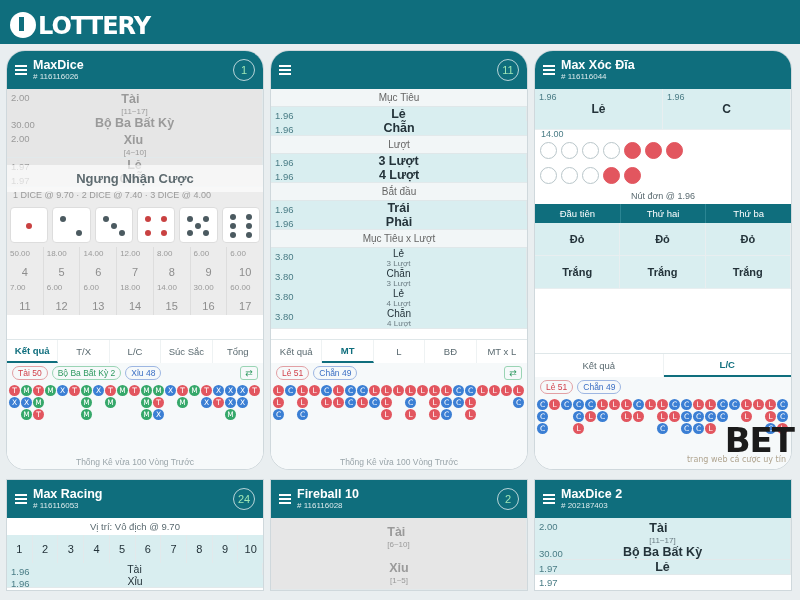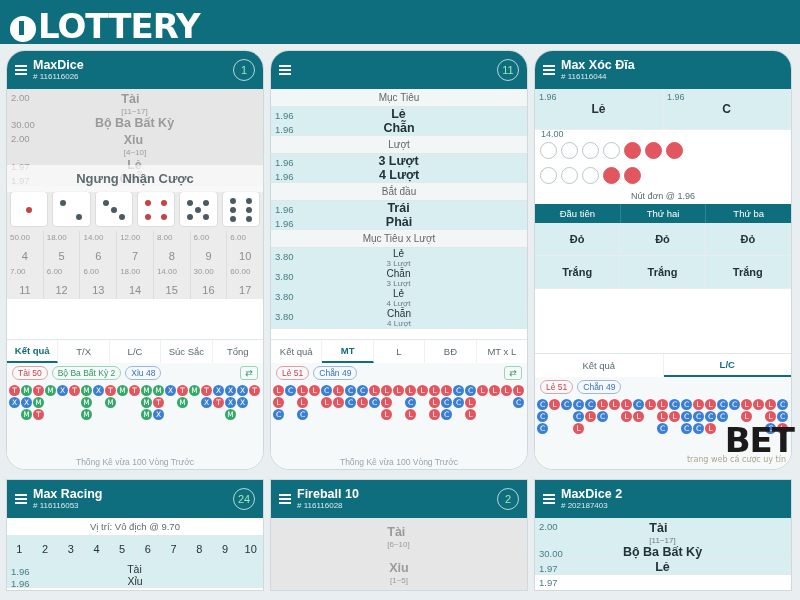--- a/index.html
+++ b/index.html
@@ -9,21 +9,21 @@
     background: #e9eef0;
     overflow: hidden;
     position: relative;
   }
   
   .header {
     height: 44px; background: #0f6e7d;
     display: flex; align-items: center; padding-left: 10px;
   }
   .logo {
-    font-size: 34px; font-weight: bold; color: #ffffff;
+    font-size: 24px; font-weight: bold; color: #ffffff;
     letter-spacing: -1px; font-family: "DejaVu Sans", sans-serif; margin-top: 8px;
   }
   .logo .l-mark {
     display:inline-block; width:26px; height:26px; border-radius:50%;
     background:#ffffff; margin-right:2px; vertical-align:-4px;
     position:relative;
   }
   .logo .l-mark::after{
     content:""; position:absolute; left:9px; top:5px; width:5px; height:14px;
     background:#0f6e7d;
@@ -207,20 +207,21 @@
       <div class="row">
         <div class="cell grey">
           <span class="odds">1.97</span>
           <span class="nm">Lẻ</span>
         </div>
         <div class="cell grey">
           <span class="odds">1.97</span>
           <span class="nm">Chẵn</span>
         </div>
       </div>
+      <div class="dice-label">1 DICE @ 9.70 · 2 DICE @ 7.40 · 3 DICE @ 4.00</div>
       <div class="dice-row">
         <div class="die">
             <span class="pip" style="left:15px;top:15px"></span>
           </div>
         <div class="die">
             <span class="pip dark" style="left:7px;top:8px"></span>
             <span class="pip dark" style="left:23px;top:22px"></span>
           </div>
         <div class="die">
             <span class="pip dark" style="left:7px;top:8px"></span>

